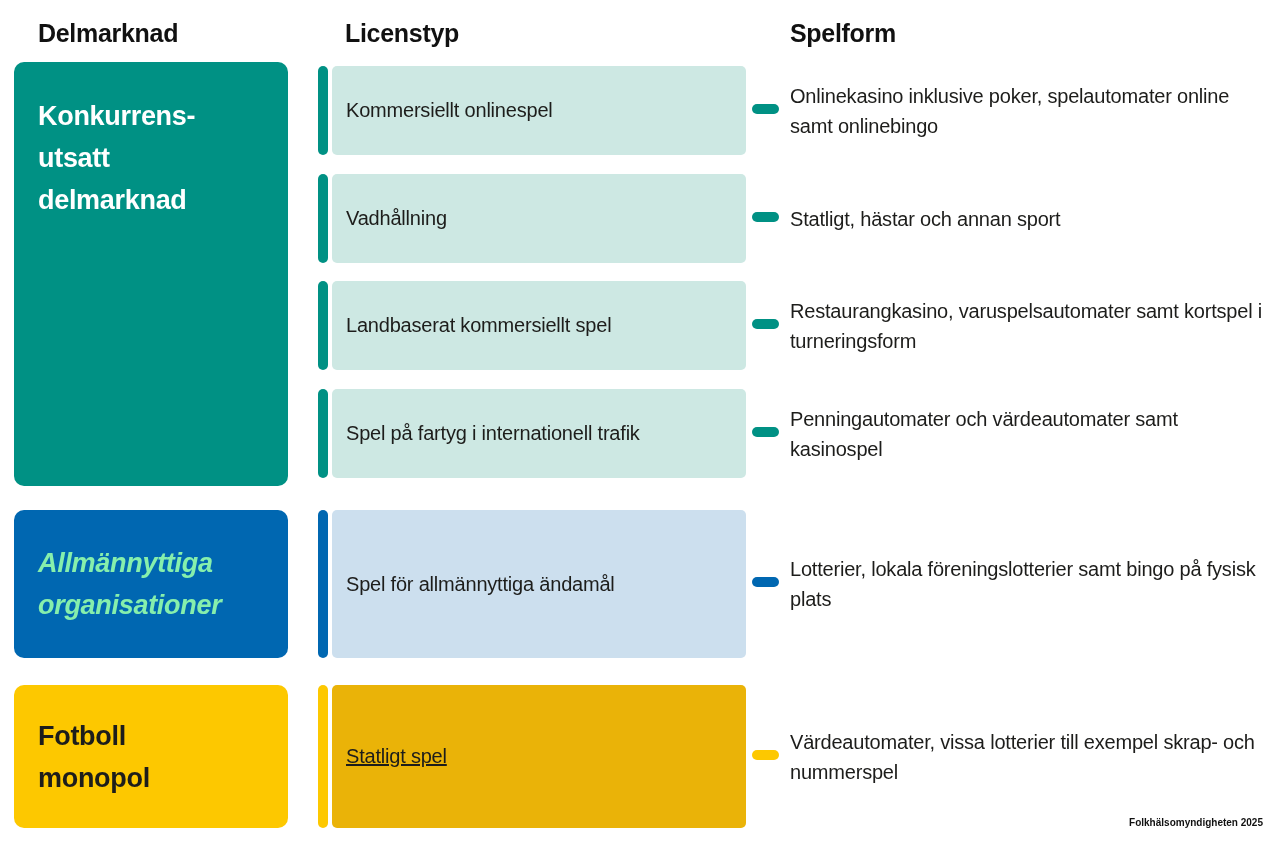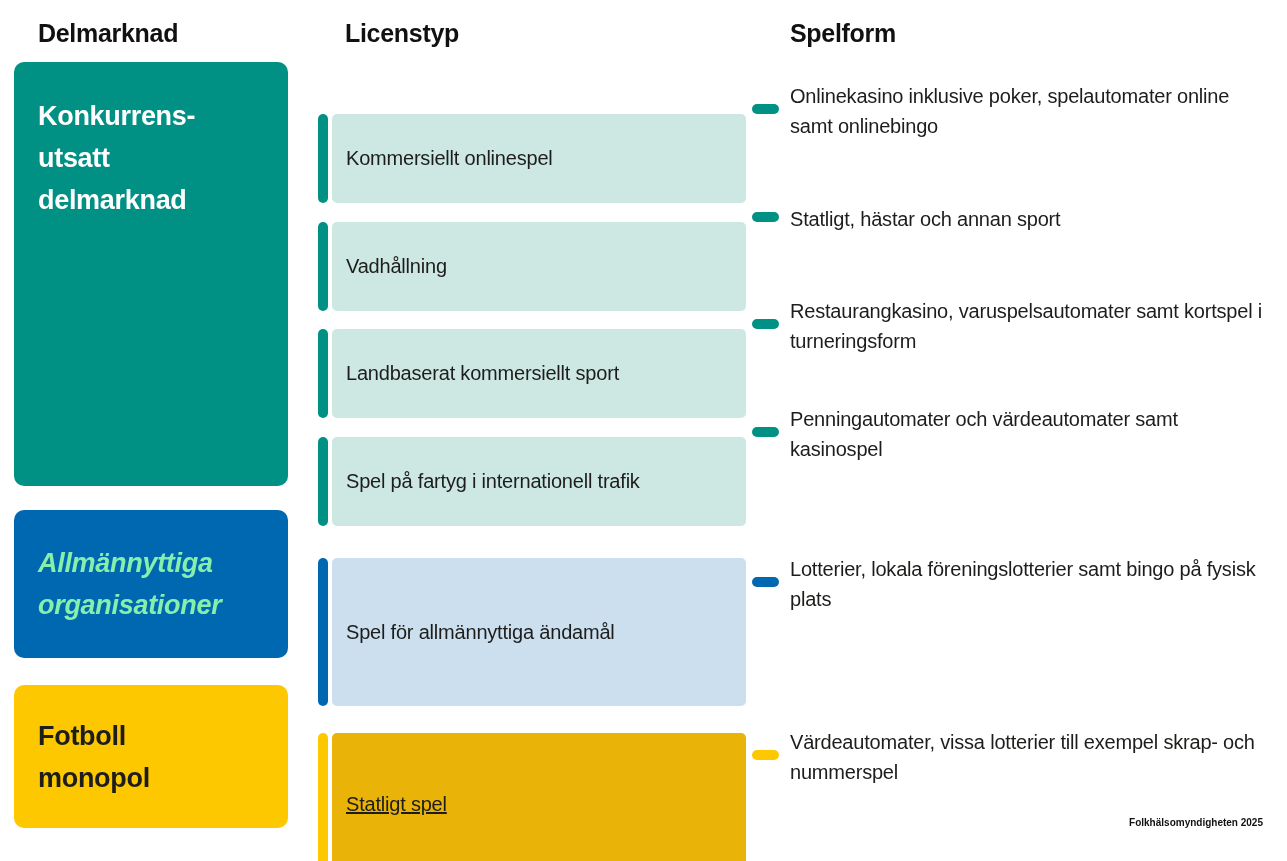--- a/index.html
+++ b/index.html
@@ -30,21 +30,20 @@
     letter-spacing:-0.3px;
   }
   .sub-teal{background:#009184;color:#fff;}
   .sub-blue{background:#0067B1;color:#86efac;display:flex;align-items:center;font-style:italic;}
   .sub-yellow{background:#FDC800;color:#1d1d1b;display:flex;align-items:center;}
   .sub-teal .sub-label{padding-top:33px;}
   
   .lic-row{
     position:absolute;left:318px;width:428px;
     display:flex;
-    margin-top:48px;
   }
   .accent-bar{
     width:10px;border-radius:5px;flex:0 0 10px;
     margin-right:4px;
   }
   .lic-box{
     flex:1;
     border-radius:5px;
     display:flex;align-items:center;
     padding-left:14px;
@@ -109,21 +108,21 @@
   </div>
   <div class="lic-row" style="top:174px;height:89px">
     <span class="accent-bar bar-teal"></span>
     <div class="lic-box box-teal">
       <span class="lic-label">Vadhållning</span>
     </div>
   </div>
   <div class="lic-row" style="top:281px;height:89px">
     <span class="accent-bar bar-teal"></span>
     <div class="lic-box box-teal">
-      <span class="lic-label">Landbaserat kommersiellt sport</span>
+      <span class="lic-label">Landbaserat kommersiellt spel</span>
     </div>
   </div>
   <div class="lic-row" style="top:389px;height:89px">
     <span class="accent-bar bar-teal"></span>
     <div class="lic-box box-teal">
       <span class="lic-label">Spel på fartyg i internationell trafik</span>
     </div>
   </div>
   <div class="lic-row" style="top:510px;height:148px">
     <span class="accent-bar bar-blue"></span>

